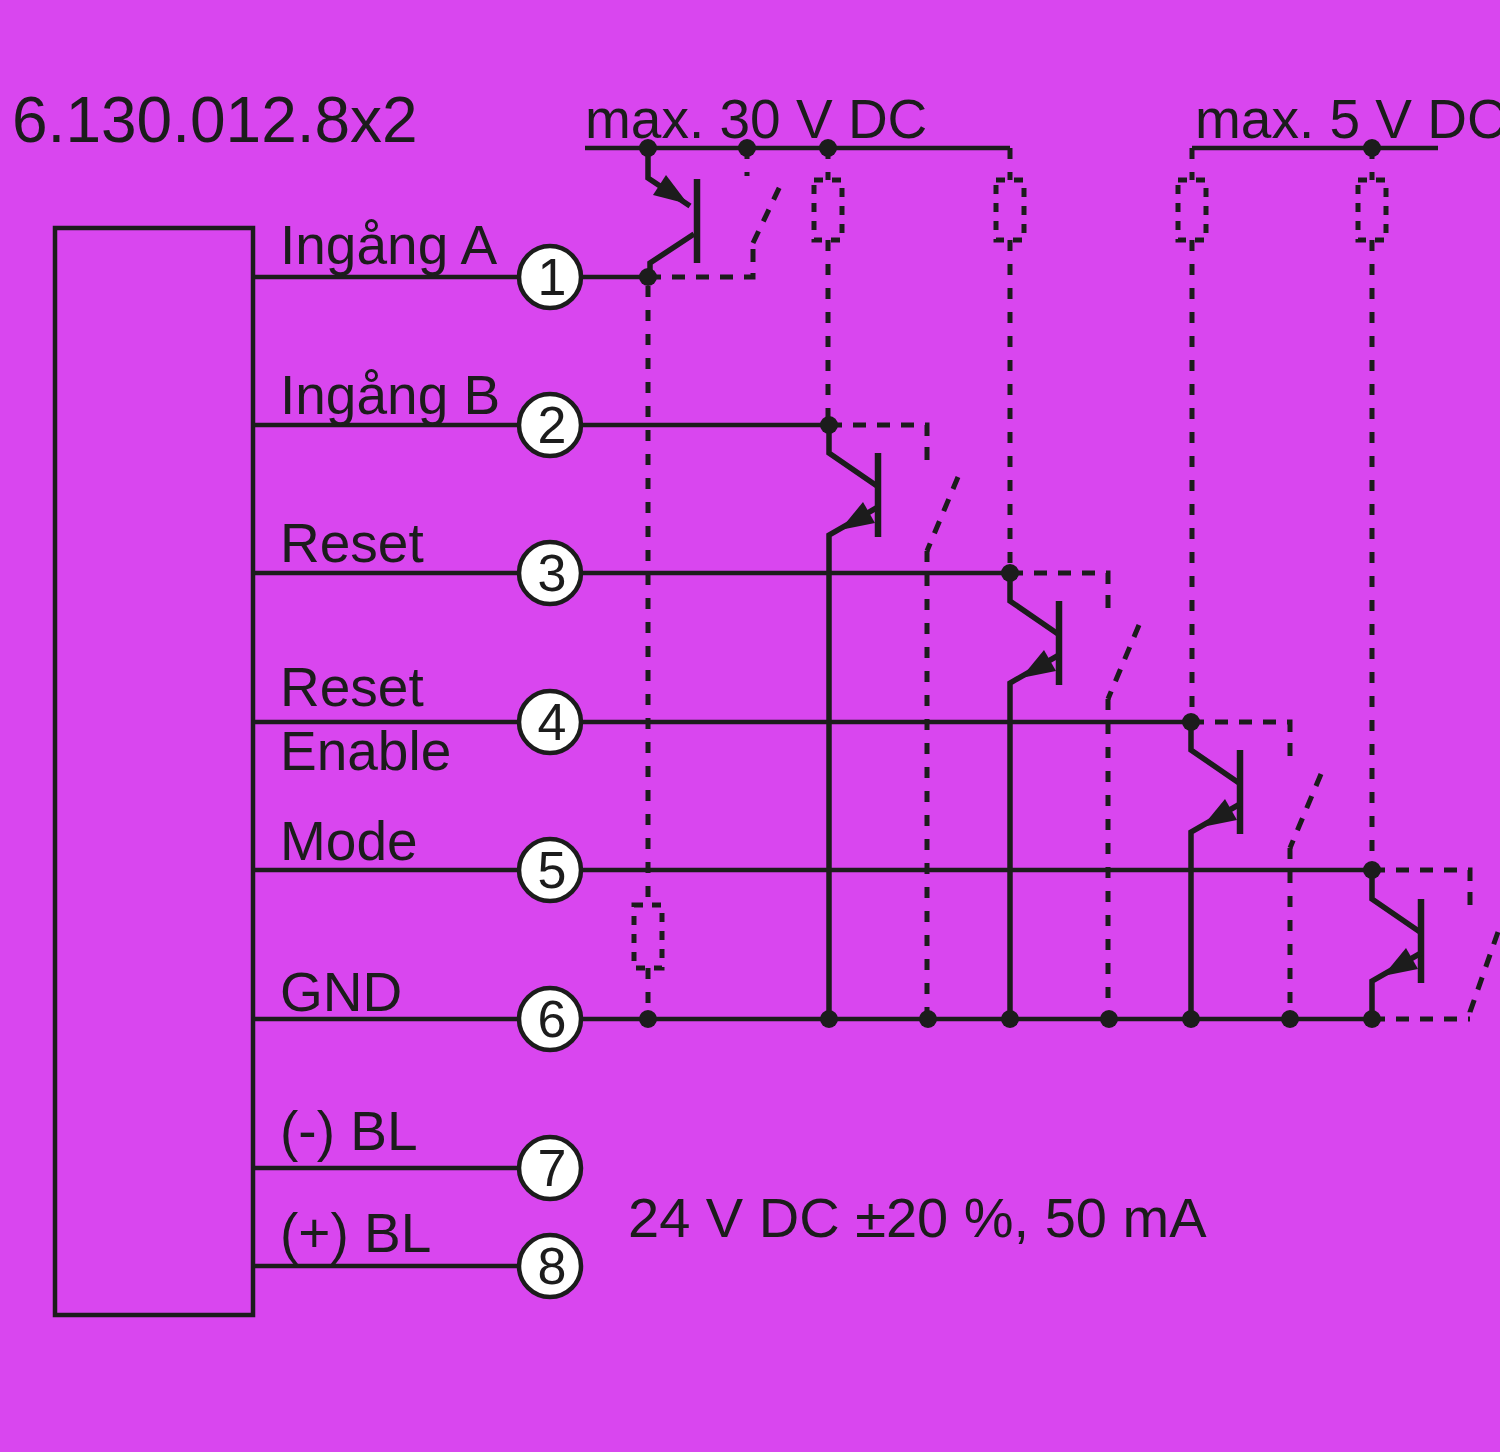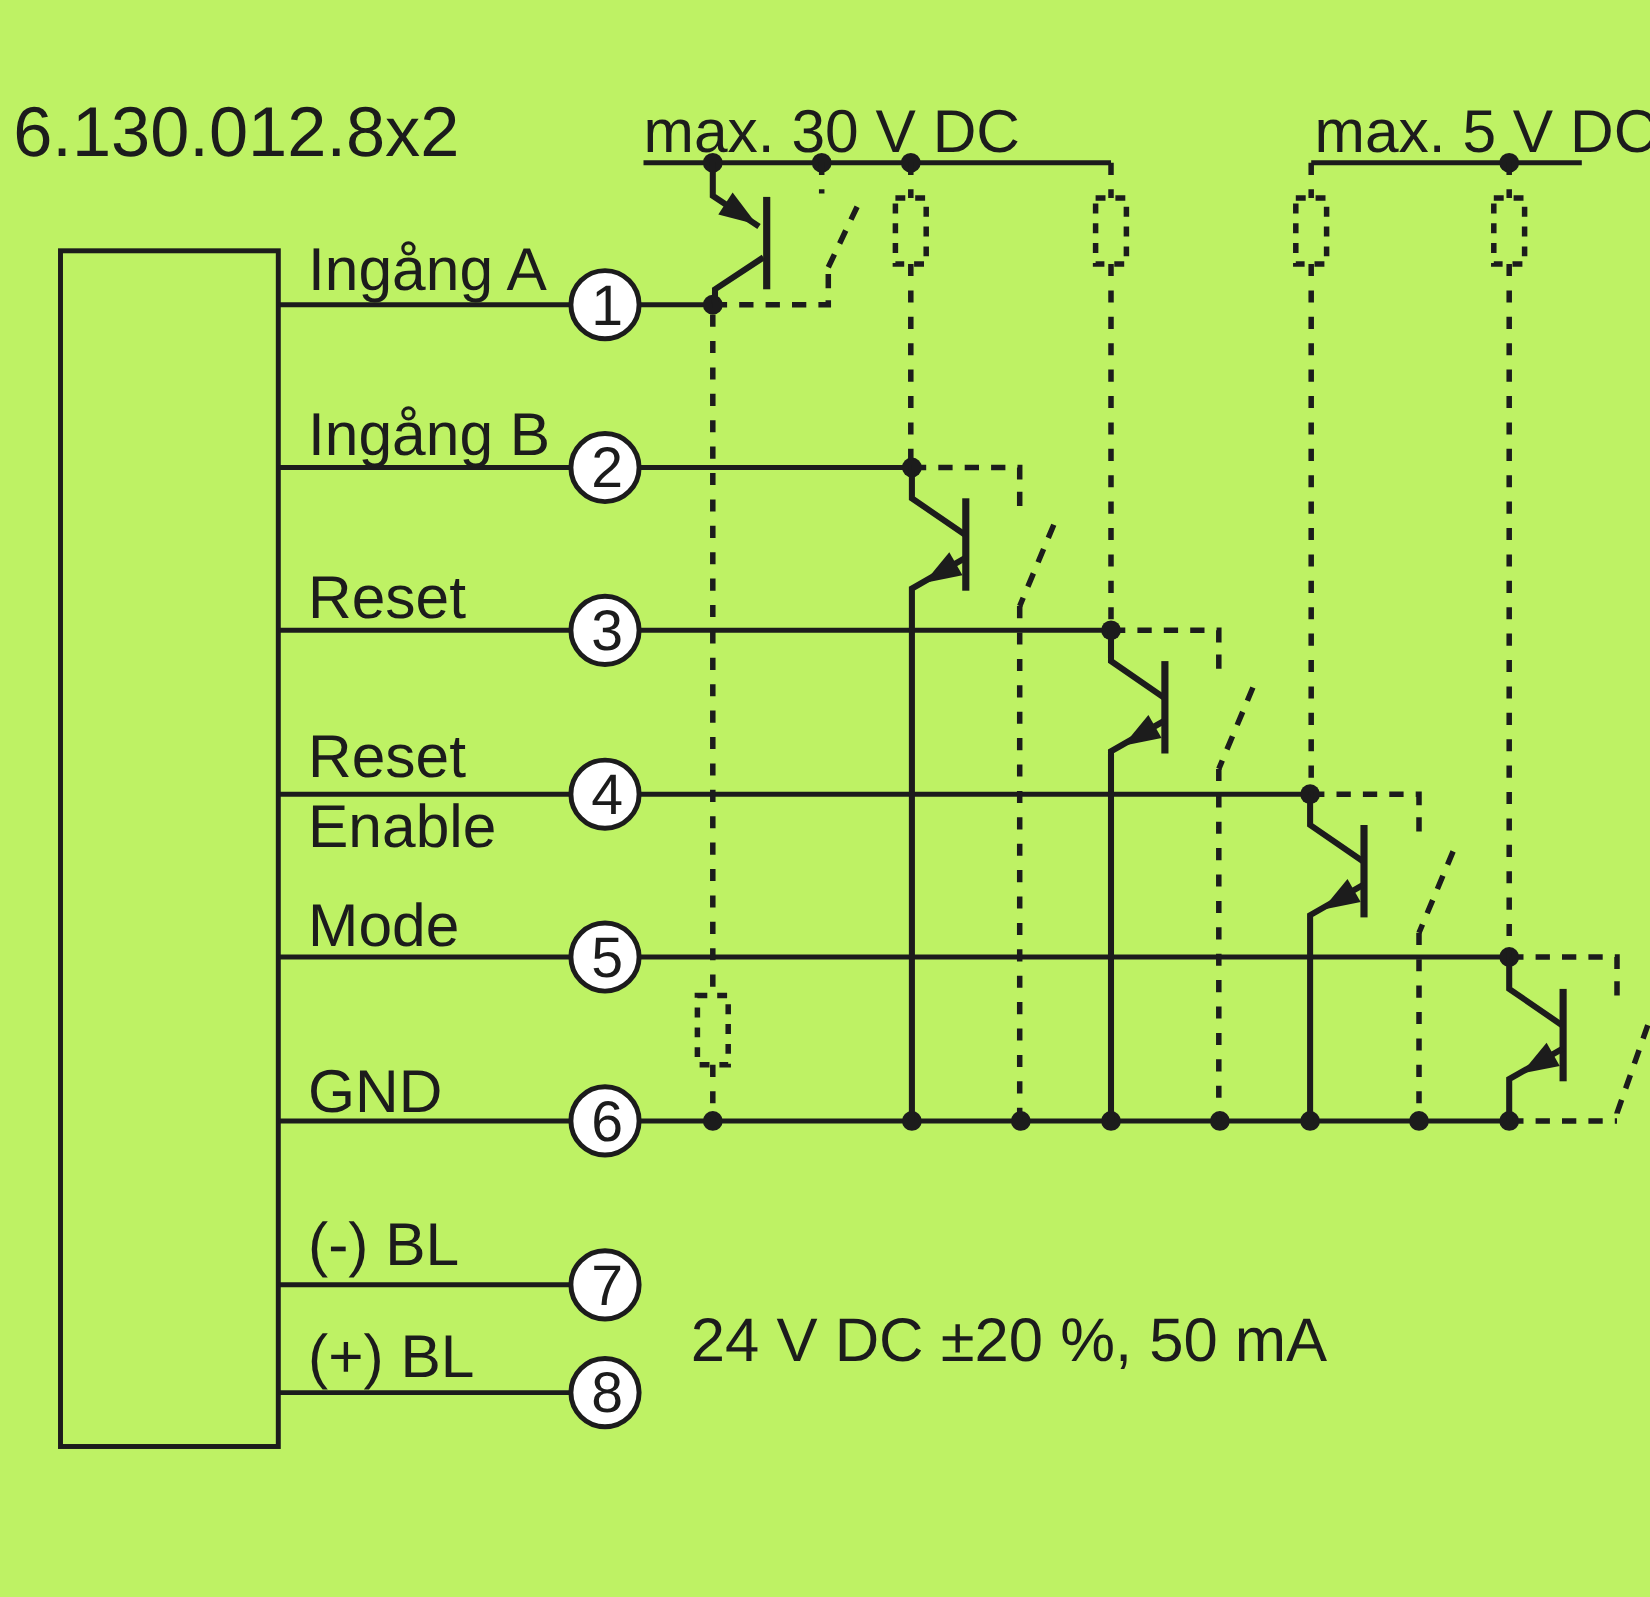--- a/index.html
+++ b/index.html
@@ -1,16 +1,16 @@
 <!DOCTYPE html>
 <html><head>
 <meta charset="utf-8">
 <style>
   html,body{margin:0;padding:0;background:#fff;}
-  .stage{position:relative;width:1500px;height:1452px;background:#bef264;overflow:hidden;
+  .stage{position:relative;width:1500px;height:1452px;background:#d946ef;overflow:hidden;
          font-family:"Liberation Sans", sans-serif;}
   svg{position:absolute;left:0;top:0;}
   .ln{stroke:#1c1c1c;stroke-width:4.5;fill:none;stroke-linecap:butt;}
   .tr{stroke:#1c1c1c;stroke-width:5.5;fill:none;stroke-linejoin:miter;}
   .bar{stroke:#1c1c1c;stroke-width:6.5;fill:none;}
   .dash{stroke:#1c1c1c;stroke-width:5;fill:none;stroke-dasharray:13 11;stroke-linecap:butt;}
   .dashv{stroke:#1c1c1c;stroke-width:5;fill:none;stroke-dasharray:11 13;stroke-linecap:butt;}
   .rres{stroke:#1c1c1c;stroke-width:5;fill:none;stroke-dasharray:9 9;}
   .dot{fill:#1c1c1c;stroke:none;}
   .arrow{fill:#1c1c1c;stroke:none;}

